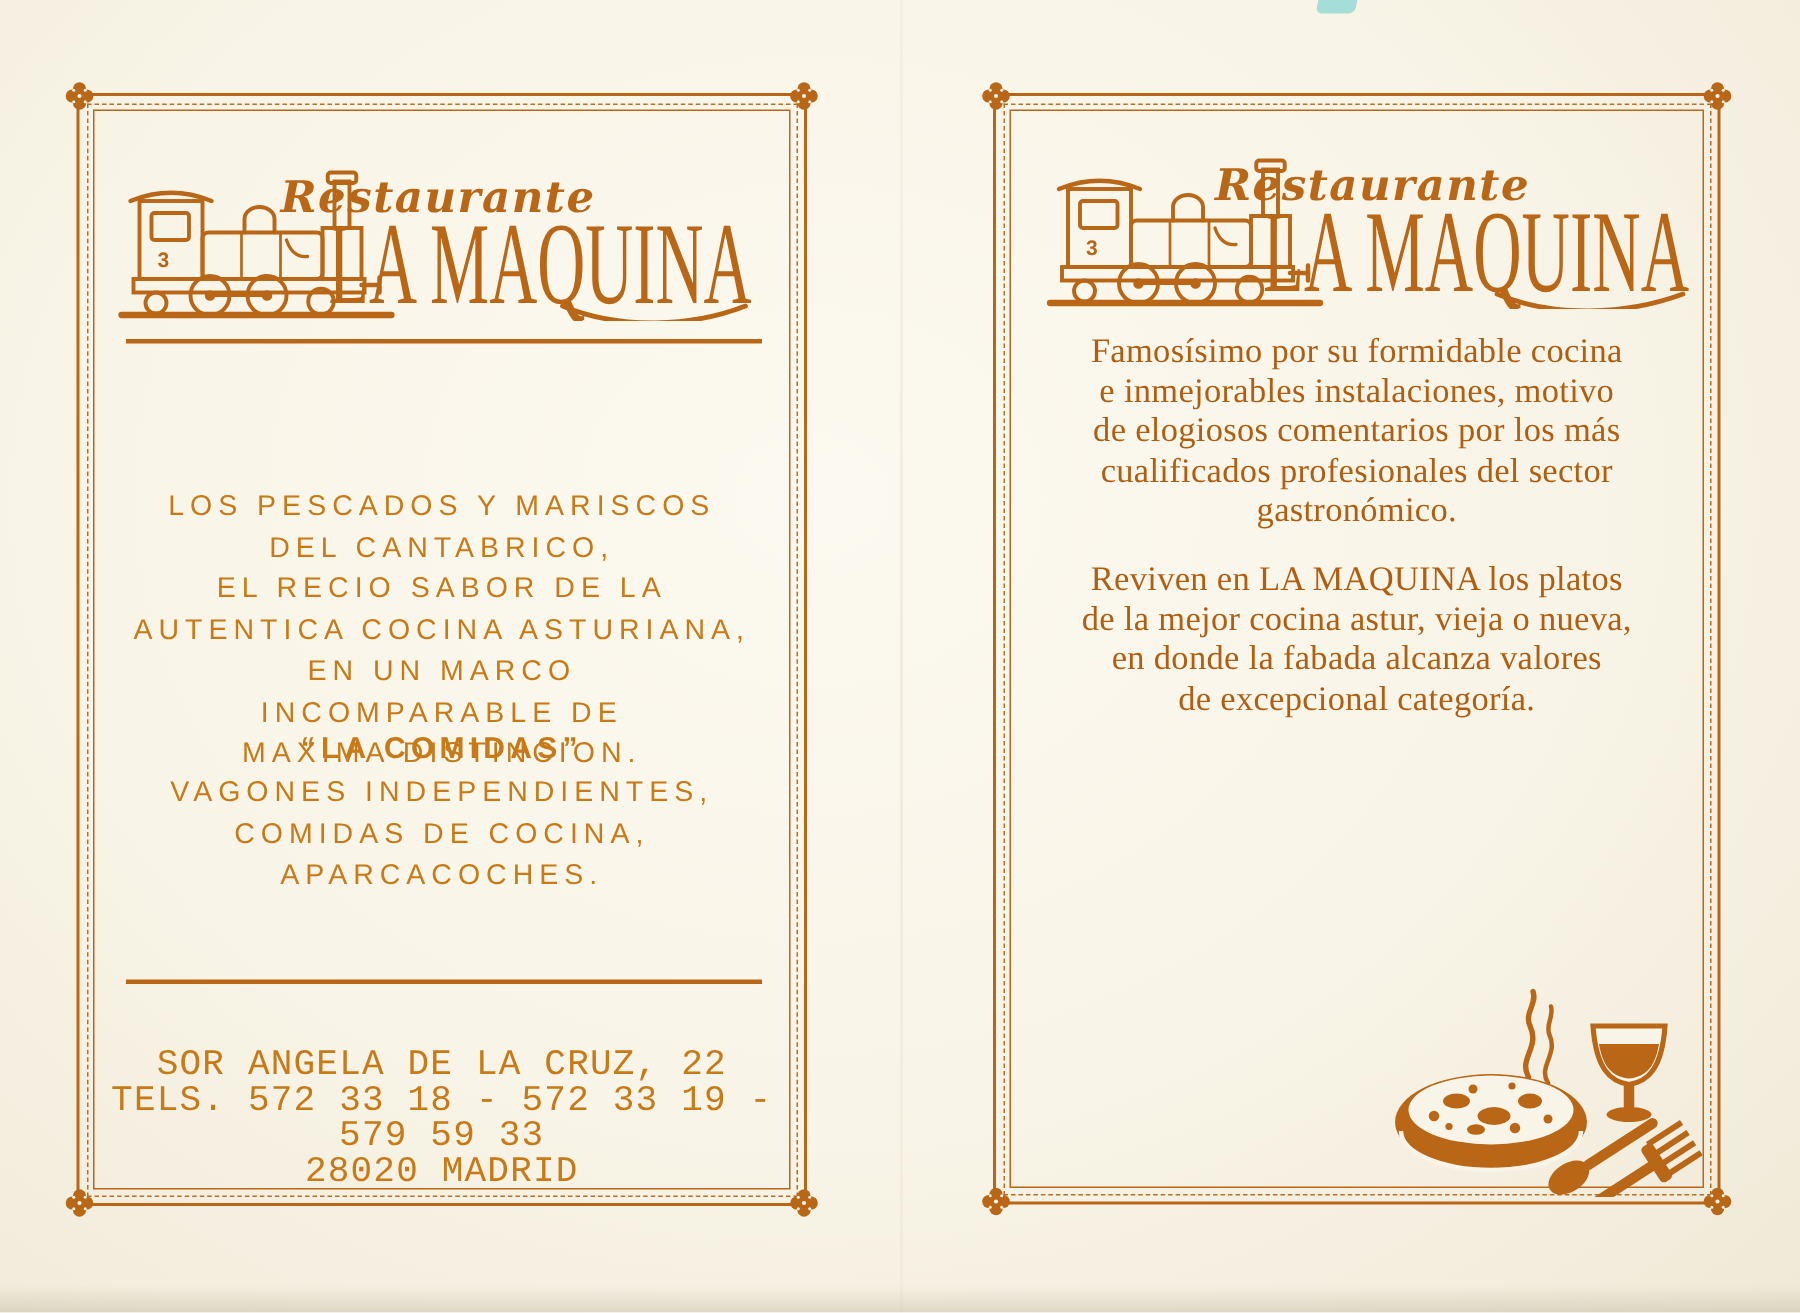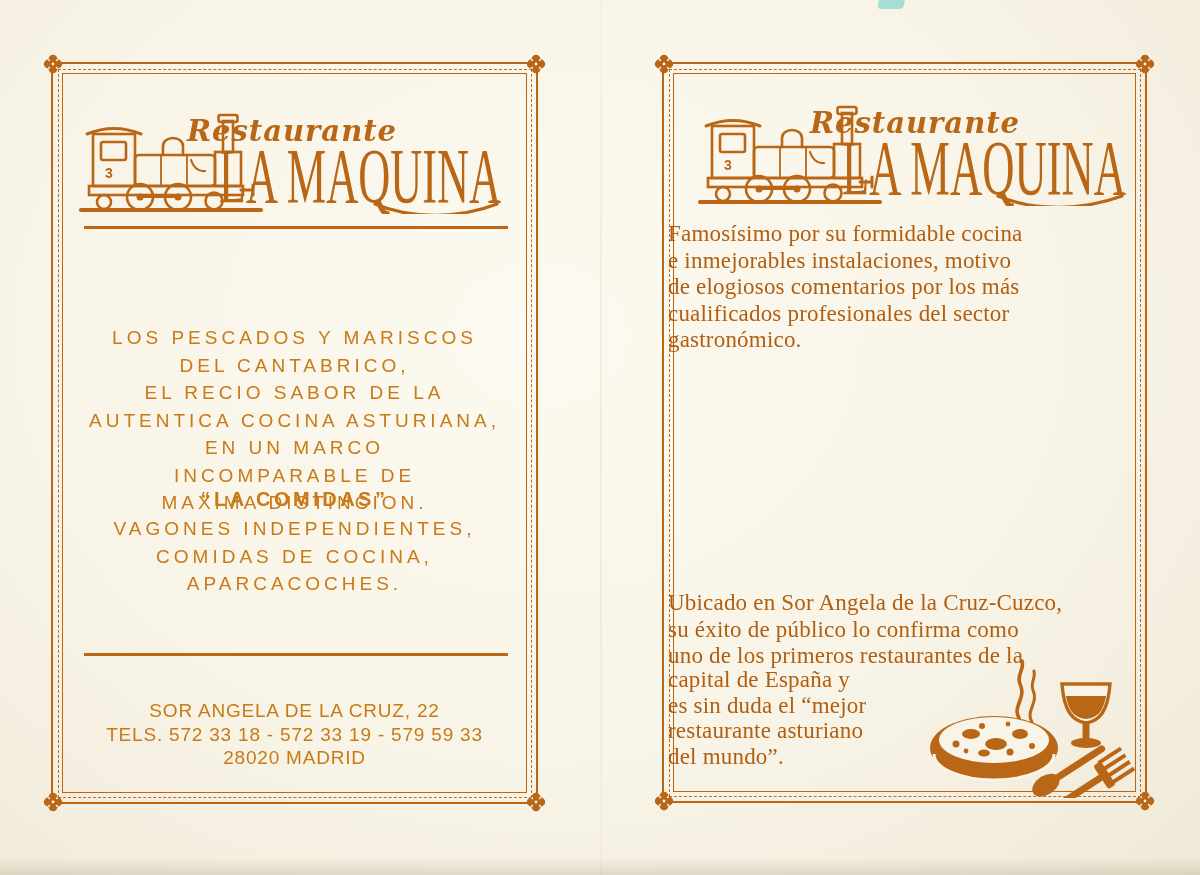--- a/index.html
+++ b/index.html
@@ -74,27 +74,27 @@
     font-family:"Liberation Sans", sans-serif;font-weight:bold;font-size:20px;
     letter-spacing:3.5px;color:var(--text_left);
   }
   .block2{
     position:absolute;left:0;right:0;top:453px;text-align:center;
     font-family:"Liberation Sans", sans-serif;font-size:19px;letter-spacing:4px;
     line-height:27.5px;color:var(--text_left);
   }
   .address{
     position:absolute;left:0;right:0;top:637px;text-align:center;
-    font-family:Liberation Sans, sans-serif;font-size:19px;letter-spacing:.8px;
+    font-family:Liberation Mono, monospace;font-size:24px;letter-spacing:.8px;
     line-height:23.5px;color:var(--text_left);
   }
 
   
   .para{
-    position:absolute;left:6px;right:6px;text-align:left;
+    position:absolute;left:6px;right:6px;text-align:center;
     font-family:"Liberation Serif", serif;font-size:23px;line-height:26.5px;
     color:var(--text_right);letter-spacing:.2px;
   }
   .para.p1{top:159px;}
   .para.p2{top:311px;}
   .para.p3{top:432px;}
   .para.p4{top:528px;}
   .para.p4side{left:6px;right:auto;width:292px;top:605px;line-height:25.5px;}
 
   .still-life{position:absolute;left:264px;top:594px;}
@@ -275,24 +275,21 @@
   <svg class="brand" width="292" height="68" viewBox="0 0 292 68">
     <text x="2" y="56" font-size="78" textLength="284" lengthAdjust="spacingAndGlyphs">LA MAQUINA</text>
     <path d="M158 58 C196 74 244 72 282 58" fill="none" stroke="var(--ink)" stroke-width="3.2" stroke-linecap="round"></path>
   </svg>
 
   <div class="para p1 lines">Famosísimo por su formidable cocina
 e inmejorables instalaciones, motivo
 de elogiosos comentarios por los más
 cualificados profesionales del sector
 gastronómico.</div>
-  <div class="para p4 lines">Ubicado en Sor Angela de la Cruz-Cuzco,
-su éxito de público lo confirma como
-uno de los primeros restaurantes de la</div>
-  <div class="para p4side lines">capital de España y
-es sin duda el “mejor
-restaurante asturiano
-del mundo”.</div>
+  <div class="para p2 lines">Reviven en LA MAQUINA los platos
+de la mejor cocina astur, vieja o nueva,
+en donde la fabada alcanza valores
+de excepcional categoría.</div>
 
   <svg class="still-life" width="214" height="142" viewBox="0 0 214 142">
     <use href="#stilllife"></use>
   </svg>
 </div>
 
 </body></html>

